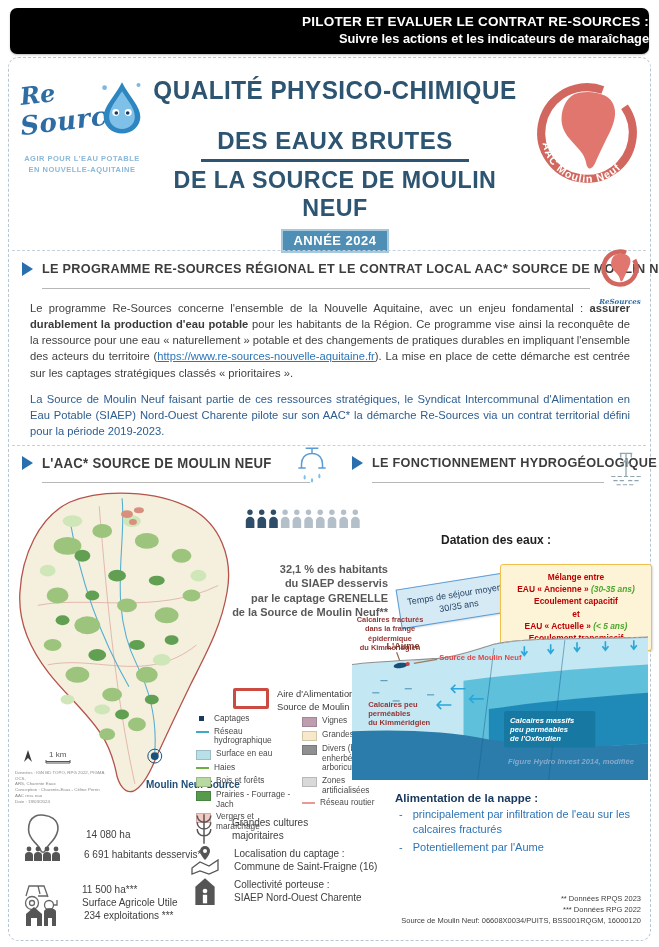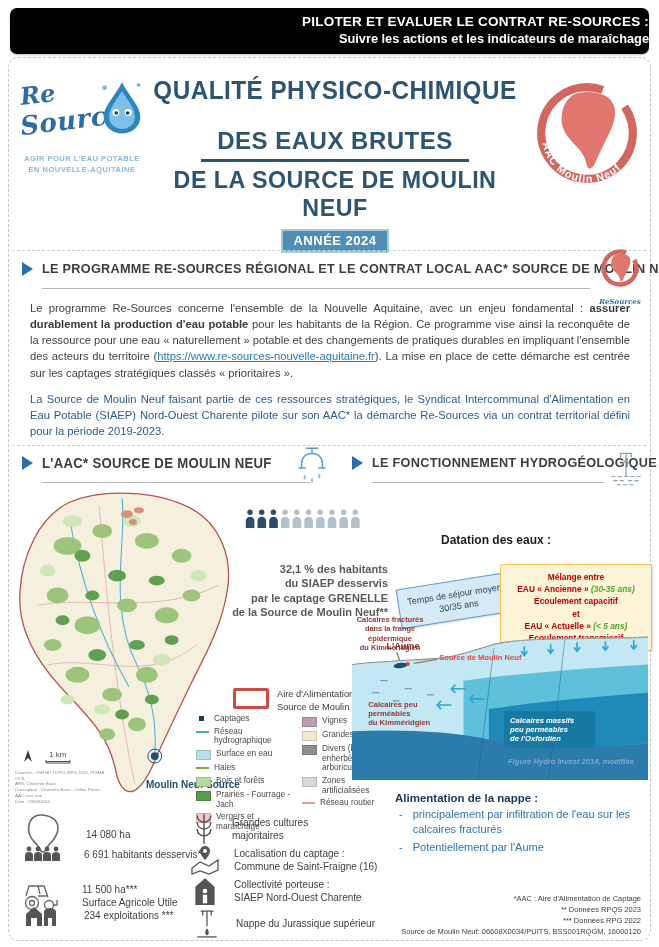--- a/index.html
+++ b/index.html
@@ -387,32 +387,20 @@
   </div>
   <div class="abs stat" style="left:192px;top:876px;">
     <svg width="26" height="30" viewBox="0 0 24 28">
         <path d="M3,10 L12,2 L21,10 V27 H3 Z" fill="#555"></path>
         <circle cx="12" cy="14" r="2.2" fill="#fff"></circle>
         <rect x="10" y="17.5" width="4" height="8" fill="#fff"></rect>
       </svg>
     <div class="stxt" style="margin-left:16px;">
         <div>Collectivité porteuse :</div>
         <div>SIAEP Nord-Ouest Charente</div>
-      </div>
-  </div>
-  <div class="abs stat" style="left:194px;top:908px;">
-    <svg width="26" height="30" viewBox="0 0 24 28">
-        <g stroke="#555" stroke-width="1.2" fill="none">
-          <path d="M12,3 v14 M6,3 h12 M8,3 v4 M16,3 v4"></path>
-          <path d="M12,20 c1.5,2.5 1.5,4 0,5 c-1.5,-1 -1.5,-2.5 0,-5 Z" fill="#555"></path>
-          <path d="M3,27 h18"></path>
-        </g>
-      </svg>
-    <div class="stxt" style="margin-left:16px;">
-        <div>Nappe du Jurassique supérieur</div>
       </div>
   </div>
 
   <div class="abs datation" style="left:395px;top:533px;">Datation des eaux :</div>
 
   <div class="abs sejour" style="left:398px;top:580px;">Temps de séjour moyen : 30/35 ans</div>
 
   <div class="abs melange" style="left:500px;top:564px;">
     <span class="mr">Mélange entre</span><br>
     <span class="mr">EAU « Ancienne »</span> <span class="mg">(30-35 ans)</span><br>
@@ -484,19 +472,18 @@
         <span class="dash">-</span>
         <span>principalement par infiltration de l'eau sur les calcaires fracturés</span>
       </div>
     <div class="alimb">
         <span class="dash">-</span>
         <span>Potentiellement par l'Aume</span>
       </div>
   </div>
 
   <div class="abs foot" style="right:18px;top:894px;width:300px;">
-    <div>*AAC : Aire d'Alimentation de Captage</div>
     <div>** Données RPQS 2023</div>
     <div>*** Données RPG 2022</div>
     <div>Source de Moulin Neuf: 06608X0034/PUITS, BSS001RQGM, 16000120</div>
   </div>
 
 </div>
 
 </body></html>

